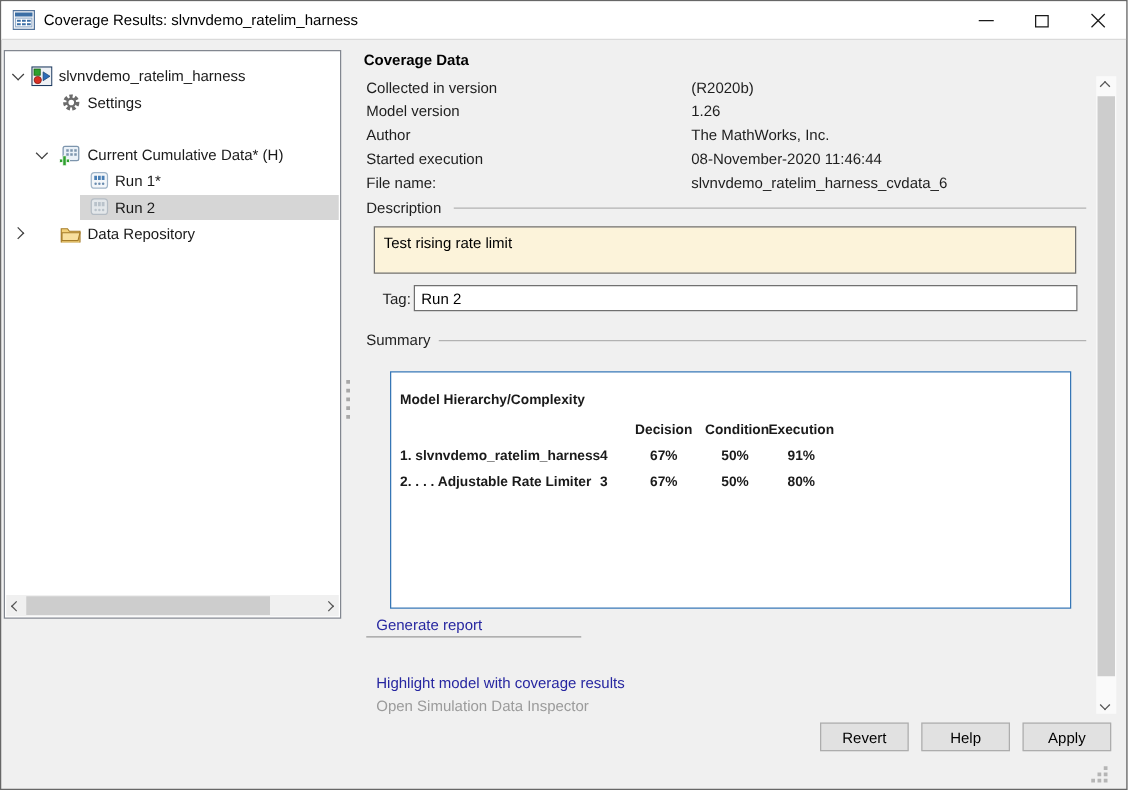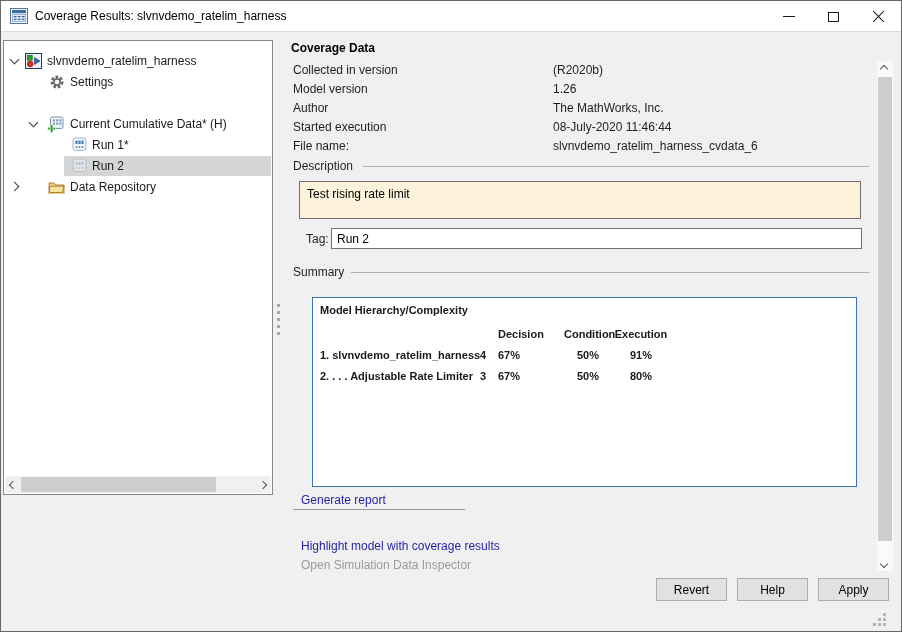--- a/index.html
+++ b/index.html
@@ -43,26 +43,26 @@
   .fld-label { position:absolute; left:292px; font-size:12px; color:#1e1e1e; white-space:nowrap; }
   .fld-value { position:absolute; left:552px; font-size:12px; color:#1e1e1e; white-space:nowrap; }
   .grp-label { position:absolute; font-size:12px; color:#1e1e1e; }
   .grp-line  { position:absolute; height:1px; background:#b2b2b2; }
   .desc-box { position:absolute; left:298px; top:180px; width:562px; height:38px; background:#fcf3da;
     border:1px solid #707070; font-family:"Liberation Sans", sans-serif; font-size:12px; color:#000;
     padding:5px 7px; resize:none; overflow:hidden; }
   .tag-input { position:absolute; left:330px; top:227px; width:531px; height:21px; border:1px solid #707070;
     font-family:"Liberation Sans", sans-serif; font-size:12px; color:#000; padding:0 5px; background:#fff; }
   .summary-box { position:absolute; left:311px; top:296px; width:545px; height:190px; background:#ffffff;
-    border:1px solid #3676b5; padding:6px 0 0 7px; overflow:hidden; }
+    border:1px solid #3676b5; padding:16px 0 0 7px; overflow:hidden; }
   .sum-title { font-size:11px; font-weight:bold; color:#1a1a1a; margin-bottom:12px; }
   .sum-row { display:flex; font-size:11px; font-weight:bold; color:#1a1a1a; margin-bottom:9px; white-space:nowrap; }
   .c-name { width:148px; text-align:left; }
   .c-cx   { width:30px; text-align:center; }
-  .c-dec  { width:66px; text-align:left; }
+  .c-dec  { width:66px; text-align:center; }
   .c-cond { width:48px; text-align:center; }
   .c-exec { width:58px; text-align:center; }
   .links-divider { position:absolute; left:292px; top:508px; width:172px; height:1px; background:#9a9a9a; }
   .link { position:absolute; left:300px; font-size:12px; color:#2626a0; white-space:nowrap; cursor:pointer; }
   .link.disabled { color:#9b9b9b; cursor:default; }
   .btn { position:absolute; top:577px; width:71px; height:23px; background:#e1e1e1; border:1px solid #adadad;
     font-size:12px; color:#000; display:flex; align-items:center; justify-content:center; }
   #btn-revert { left:655px; } #btn-help { left:736px; } #btn-apply { left:817px; }
   
   .v-scroll { position:absolute; left:876px; top:60px; width:16px; height:510px; background:#fafafa; }
@@ -199,21 +199,21 @@
 
   <div class="panel-title">Coverage Data</div>
 
   <span class="fld-label" style="top:62px;">Collected in version</span>
   <span class="fld-value" style="top:62px;">(R2020b)</span>
   <span class="fld-label" style="top:81px;">Model version</span>
   <span class="fld-value" style="top:81px;">1.26</span>
   <span class="fld-label" style="top:100px;">Author</span>
   <span class="fld-value" style="top:100px;">The MathWorks, Inc.</span>
   <span class="fld-label" style="top:119px;">Started execution</span>
-  <span class="fld-value" style="top:119px;">08-July-2020 11:46:44</span>
+  <span class="fld-value" style="top:119px;">08-November-2020 11:46:44</span>
   <span class="fld-label" style="top:138px;">File name:</span>
   <span class="fld-value" style="top:138px;">slvnvdemo_ratelim_harness_cvdata_6</span>
 
   <span class="grp-label" style="left:292px; top:158px;">Description</span>
   <div class="grp-line" style="left:362px; top:165px; width:506px;"></div>
   <textarea class="desc-box" style="">Test rising rate limit</textarea>
 
   <span class="grp-label" style="left:305px; top:231px;">Tag:</span>
   <input class="tag-input" type="text" value="Run 2" style="">
 

